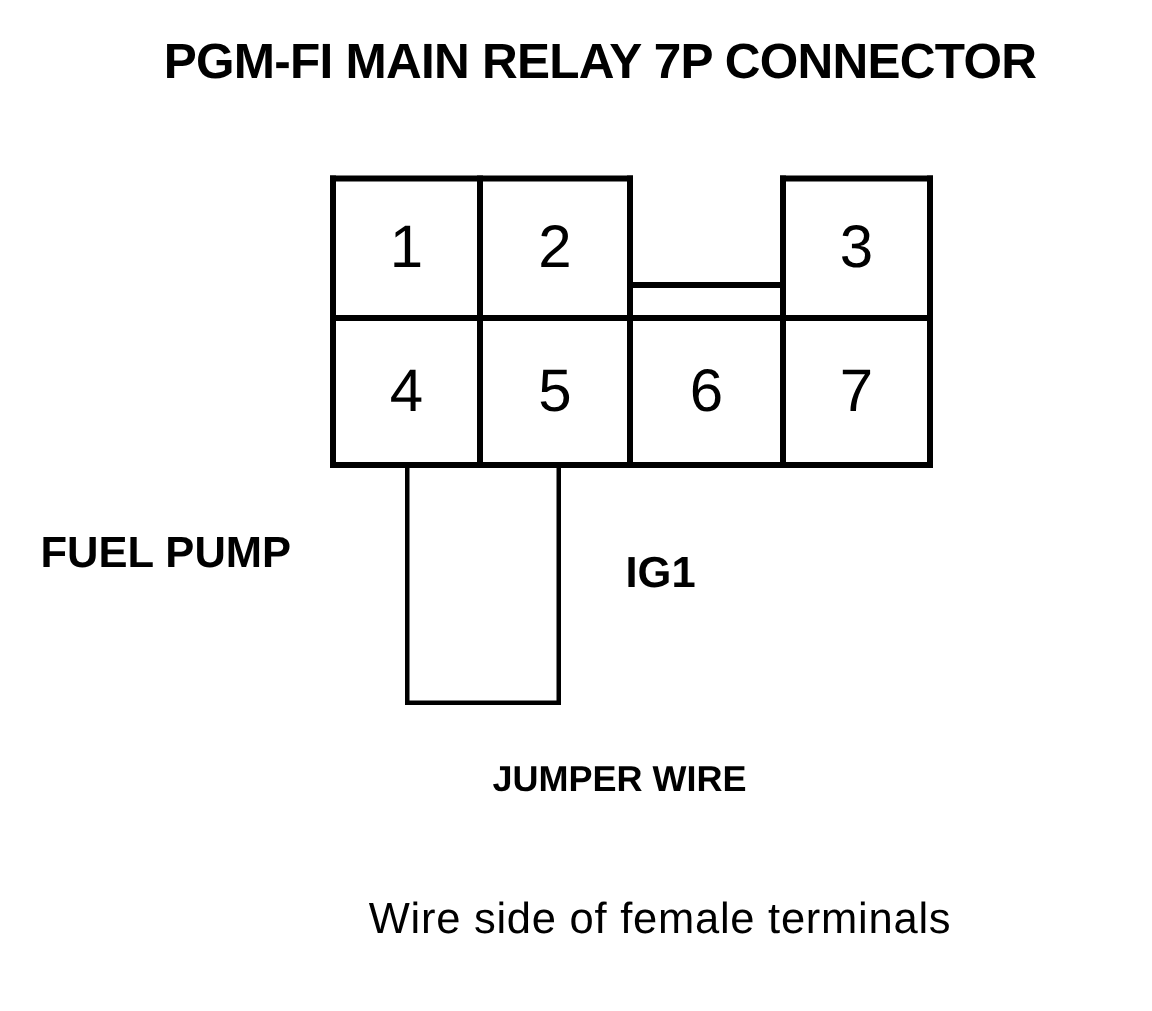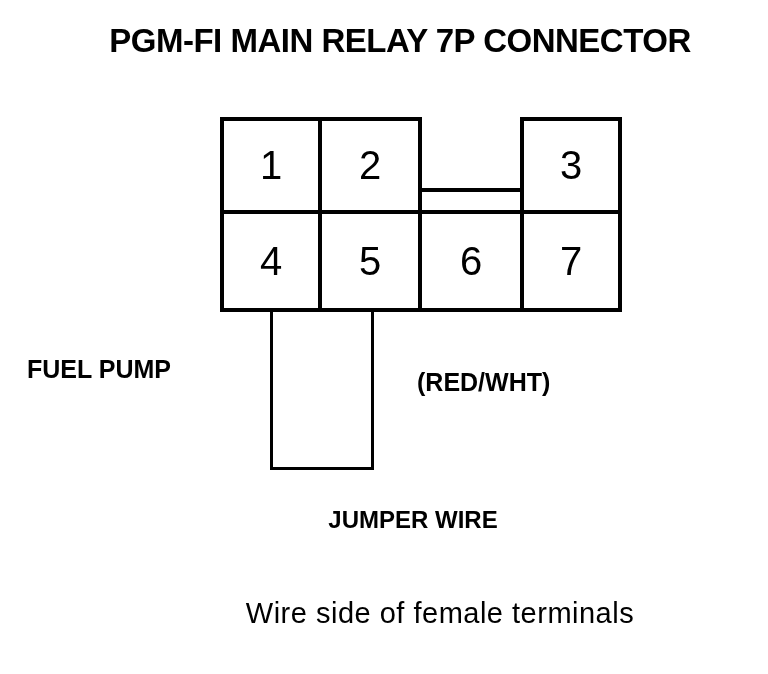--- a/index.html
+++ b/index.html
@@ -46,21 +46,21 @@
     width: 104px;
     height: 158px;
     border-left: 3px solid #000000;
     border-right: 3px solid #000000;
     border-bottom: 3px solid #000000;
     background: #ffffff;
     box-sizing: border-box;
   }
   .wire-label {
     position: absolute;
-    font-size: 25px;
+    font-size: 29px;
     font-weight: bold;
     line-height: 31px;
     white-space: nowrap;
   }
   .wire-label.fuel { left: 27px; top: 354px; }
   .wire-label.ig1  { left: 417px; top: 367px; }
   .jumper-label {
     position: absolute;
     left: 413px;
     top: 506px;
@@ -133,20 +133,20 @@
       </div>
   </div>
 
   <div class="jumper-rect"></div>
 
   <div class="wire-label fuel">
     <div>FUEL PUMP</div>
   </div>
 
   <div class="wire-label ig1">
-    <div>(RED/WHT)</div>
+    <div>IG1</div>
   </div>
 
   <div class="jumper-label">JUMPER WIRE</div>
 
   <div class="caption">Wire side of female terminals</div>
 
 </div>
 
 </body></html>

